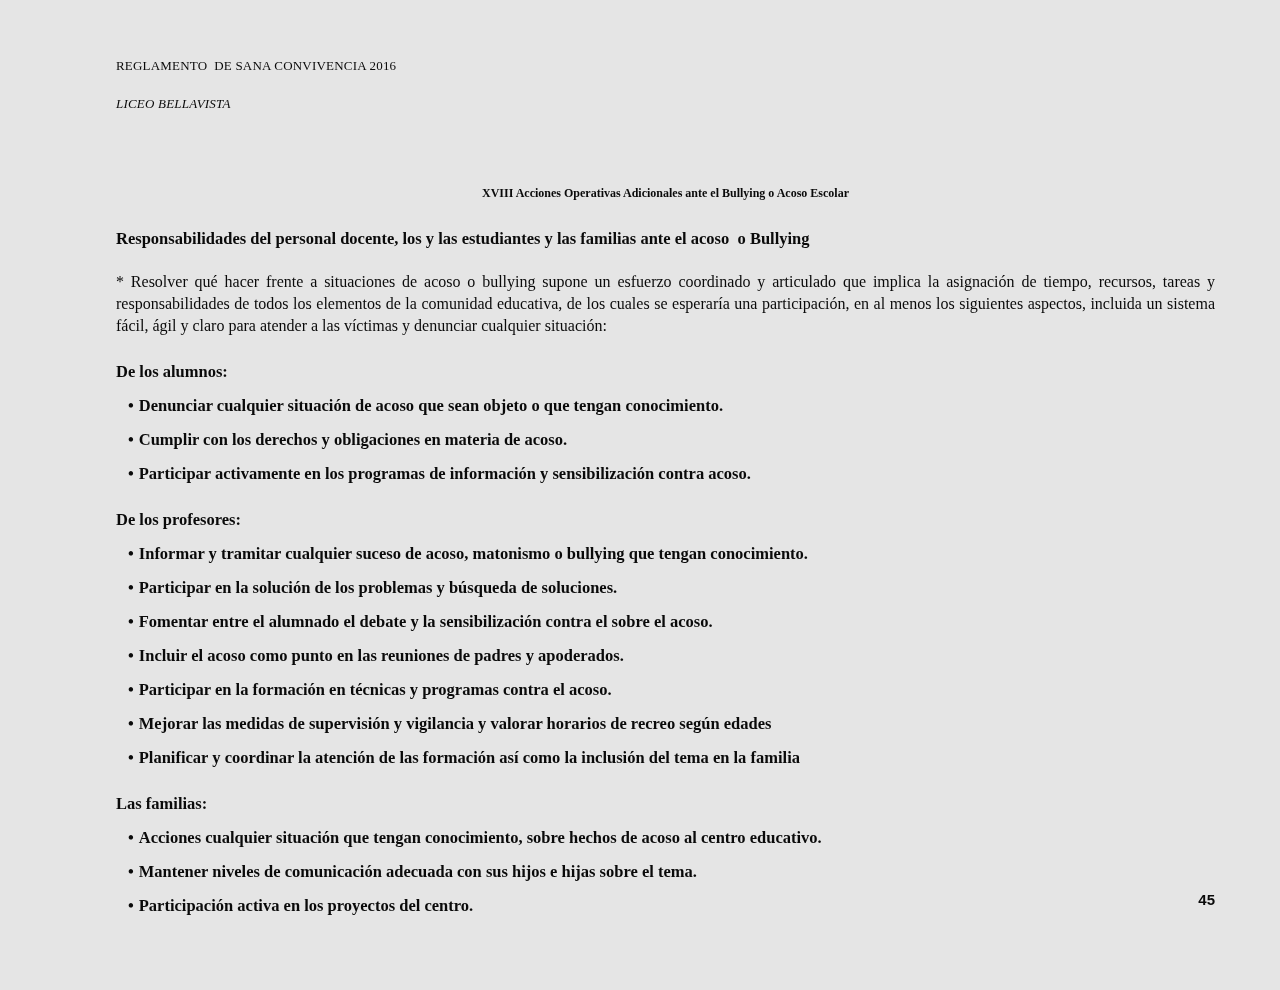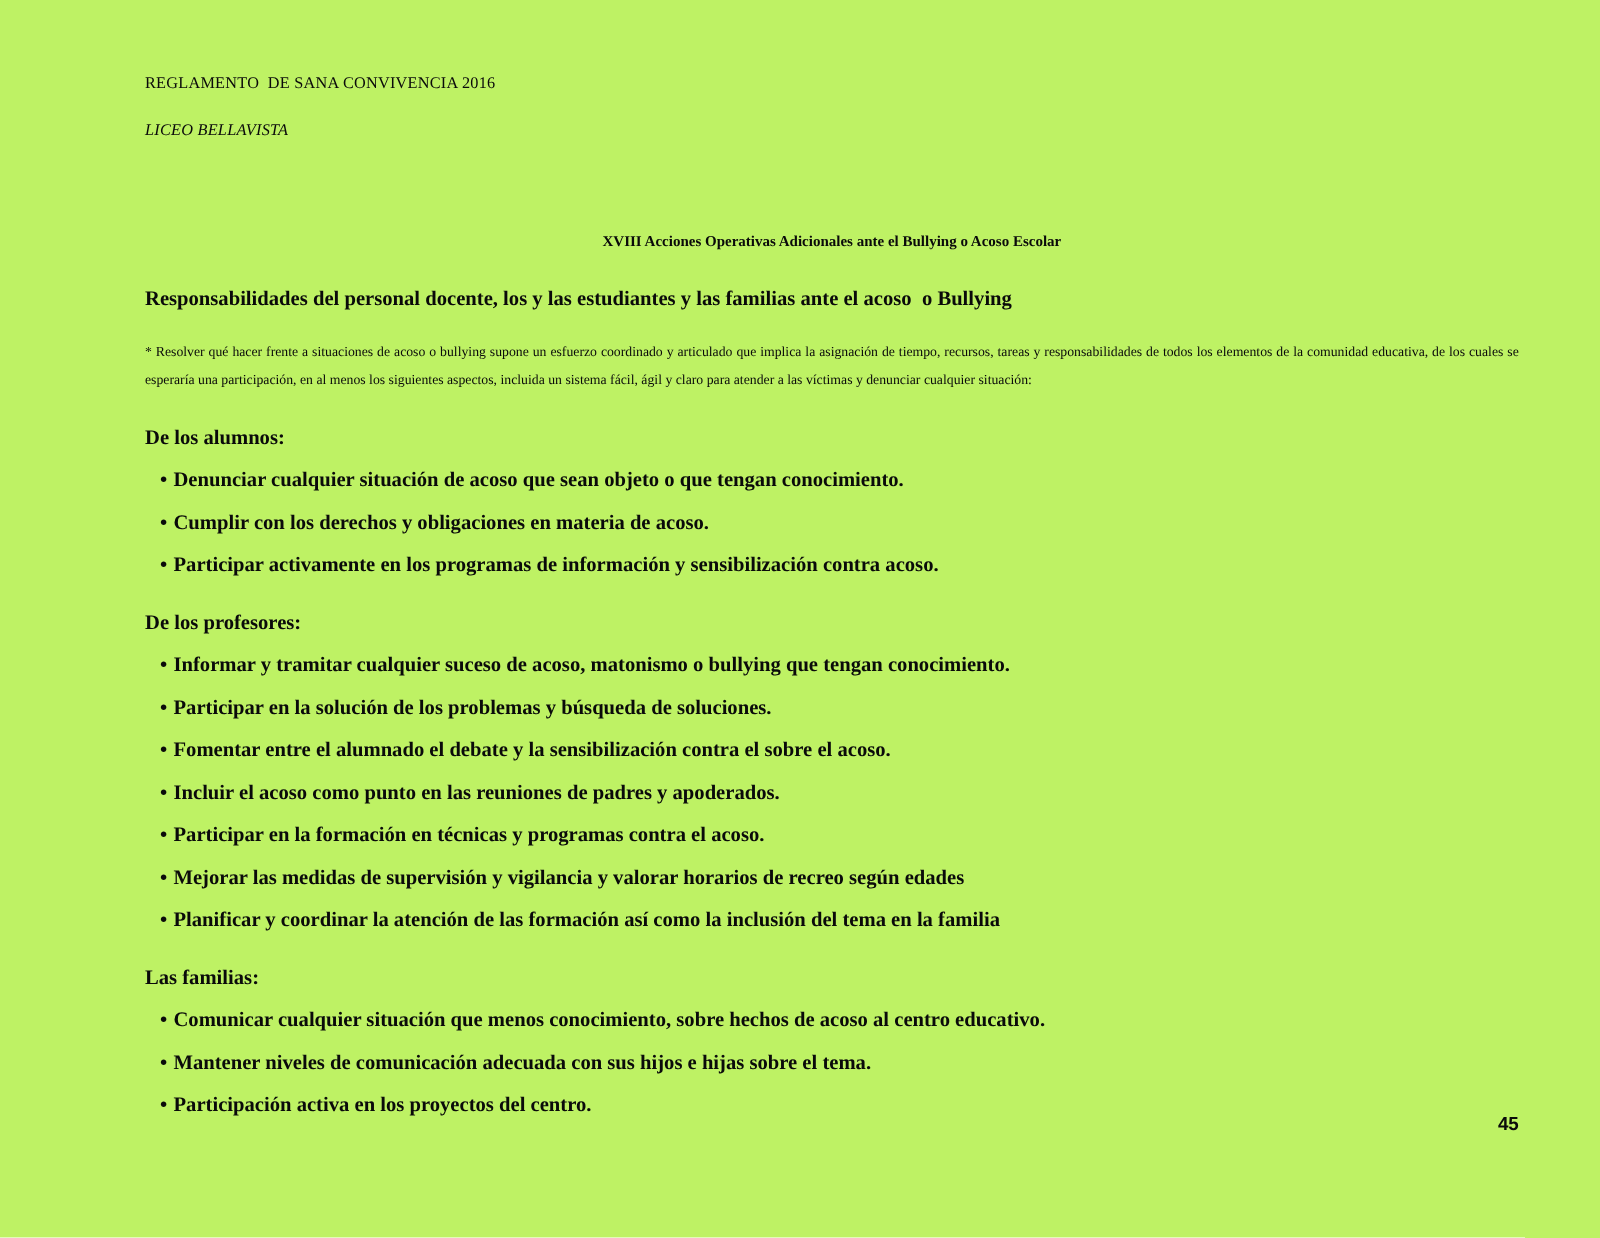--- a/index.html
+++ b/index.html
@@ -4,21 +4,21 @@
 <style>
   html, body {
     margin: 0;
     padding: 0;
     background: #ffffff;
   }
   .page {
     position: relative;
     width: 1280px;
     height: 990px;
-    background: #bef264;
+    background: #e5e5e5;
     color: #0a0a0a;
     font-family: "Liberation Serif", serif;
     box-sizing: border-box;
     padding: 58px 65px 0 116px;
     overflow: hidden;
   }
   .hdr {
     font-size: 13px;
     line-height: 16px;
     margin: 0;
@@ -38,21 +38,21 @@
     text-align: center;
   }
   .subtitle {
     font-size: 16.5px;
     line-height: 22px;
     font-weight: bold;
     margin: 24px 0 0 0;
     white-space: pre-wrap;
   }
   .intro {
-    font-size: 11px;
+    font-size: 16px;
     line-height: 22px;
     margin: 21px 0 0 0;
     text-align: justify;
   }
   .doc-section {
     margin-top: 24px;
   }
   .sec-heading {
     font-size: 16.5px;
     line-height: 22px;
@@ -120,21 +120,21 @@
       <li><span class="blt">•</span><span>Incluir el acoso como punto en las reuniones de padres y apoderados.</span></li>
       <li><span class="blt">•</span><span>Participar en la formación en técnicas y programas contra el acoso.</span></li>
       <li><span class="blt">•</span><span>Mejorar las medidas de supervisión y vigilancia y valorar horarios de recreo según edades</span></li>
       <li><span class="blt">•</span><span>Planificar y coordinar la atención de las formación así como la inclusión del tema en la familia</span></li>
     </ul>
   </div>
 
   <div class="doc-section">
     <h3 class="sec-heading">Las familias:</h3>
     <ul class="bullets">
-      <li><span class="blt">•</span><span>Comunicar cualquier situación que menos conocimiento, sobre hechos de acoso al centro educativo.</span></li>
+      <li><span class="blt">•</span><span>Acciones cualquier situación que tengan conocimiento, sobre hechos de acoso al centro educativo.</span></li>
       <li><span class="blt">•</span><span>Mantener niveles de comunicación adecuada con sus hijos e hijas sobre el tema.</span></li>
       <li><span class="blt">•</span><span>Participación activa en los proyectos del centro.</span></li>
     </ul>
   </div>
 
   <div class="pagenum">45</div>
 
 </div>
 
 </body></html>

